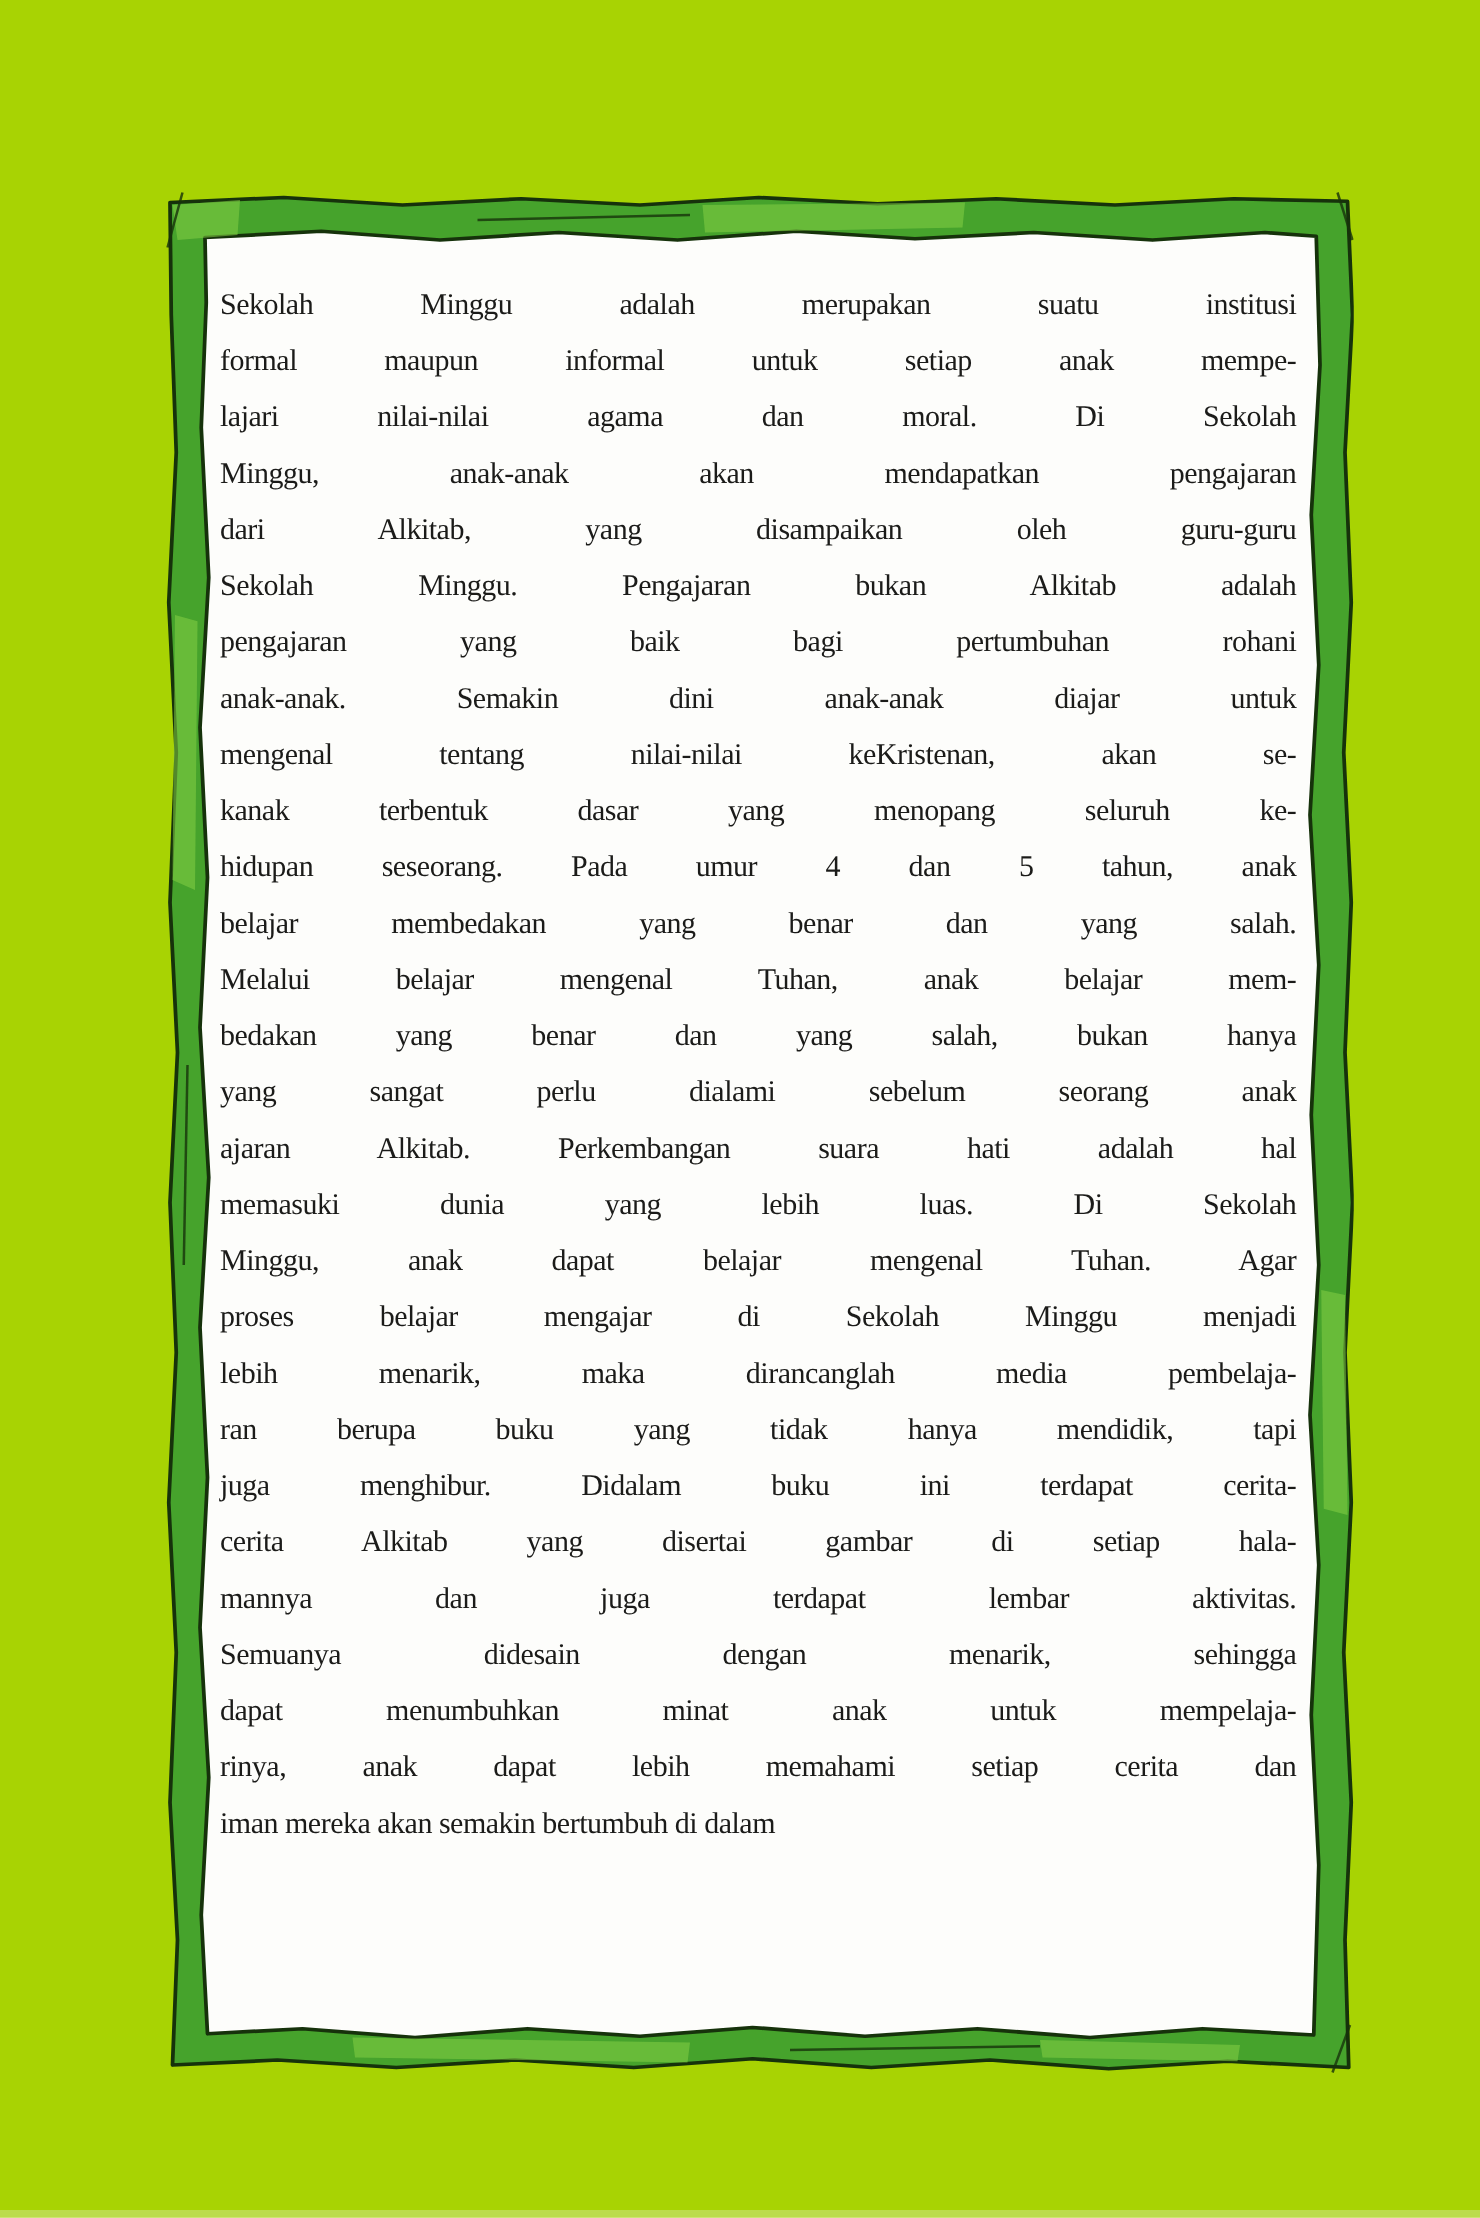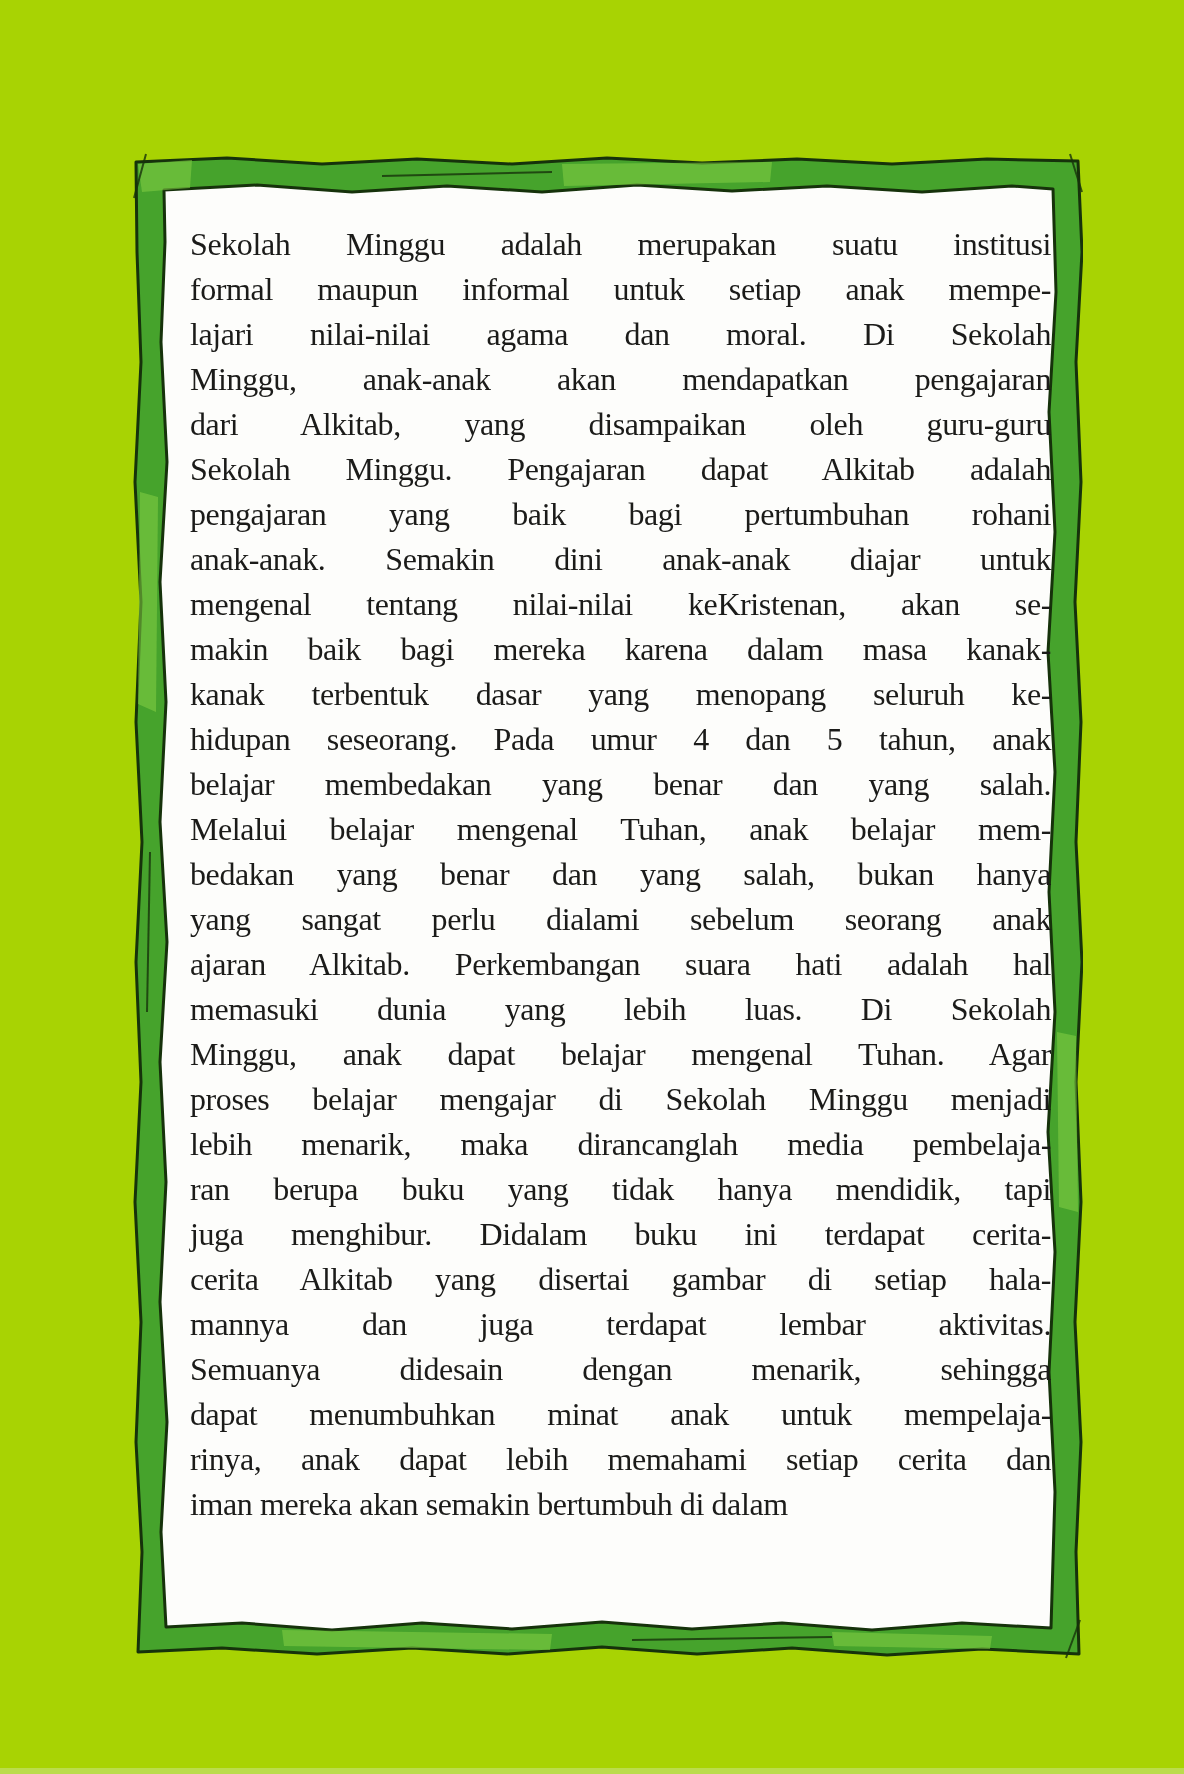--- a/index.html
+++ b/index.html
@@ -28,26 +28,26 @@
     z-index: 1;
   }
   .frame svg {
     position: absolute;
     inset: 0;
     z-index: 2;
     display: block;
   }
   .text-block {
     position: absolute;
-    left: 58px;
+    left: 44px;
     top: 70px;
     width: 861px;
     z-index: 3;
     color: var(--text-color, #1b1b19);
-    font-size: 32px;
+    font-size: 24px;
     line-height: 45px;
     letter-spacing: -0.4px;
   }
   .line {
     text-align: justify;
     text-align-last: justify;
     white-space: normal;
   }
   .line:last-child {
     text-align-last: left;
@@ -98,25 +98,24 @@
       <path d="M 934,1506 L 948,1468"></path>
     </g>
   </svg>
 
   <div class="text-block">
       <div class="line">Sekolah Minggu adalah merupakan suatu institusi</div>
       <div class="line">formal maupun informal untuk setiap anak mempe-</div>
       <div class="line">lajari nilai-nilai agama dan moral. Di Sekolah</div>
       <div class="line">Minggu, anak-anak akan mendapatkan pengajaran</div>
       <div class="line">dari Alkitab, yang disampaikan oleh guru-guru</div>
-      <div class="line">Sekolah Minggu. Pengajaran dapat Alkitab adalah</div>
+      <div class="line">Sekolah Minggu. Pengajaran bukan Alkitab adalah</div>
       <div class="line">pengajaran yang baik bagi pertumbuhan rohani</div>
       <div class="line">anak-anak. Semakin dini anak-anak diajar untuk</div>
       <div class="line">mengenal tentang nilai-nilai keKristenan, akan se-</div>
-      <div class="line">makin baik bagi mereka karena dalam masa kanak-</div>
       <div class="line">kanak terbentuk dasar yang menopang seluruh ke-</div>
       <div class="line">hidupan seseorang. Pada umur 4 dan 5 tahun, anak</div>
       <div class="line">belajar membedakan yang benar dan yang salah.</div>
       <div class="line">Melalui belajar mengenal Tuhan, anak belajar mem-</div>
       <div class="line">bedakan yang benar dan yang salah, bukan hanya</div>
       <div class="line">yang sangat perlu dialami sebelum seorang anak</div>
       <div class="line">ajaran Alkitab. Perkembangan suara hati adalah hal</div>
       <div class="line">memasuki dunia yang lebih luas. Di Sekolah</div>
       <div class="line">Minggu, anak dapat belajar mengenal Tuhan. Agar</div>
       <div class="line">proses belajar mengajar di Sekolah Minggu menjadi</div>

